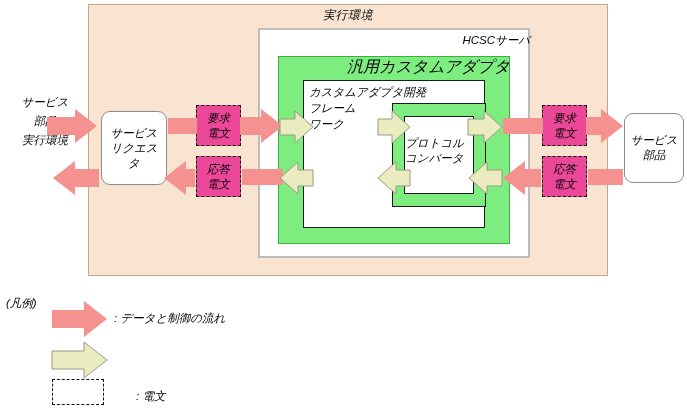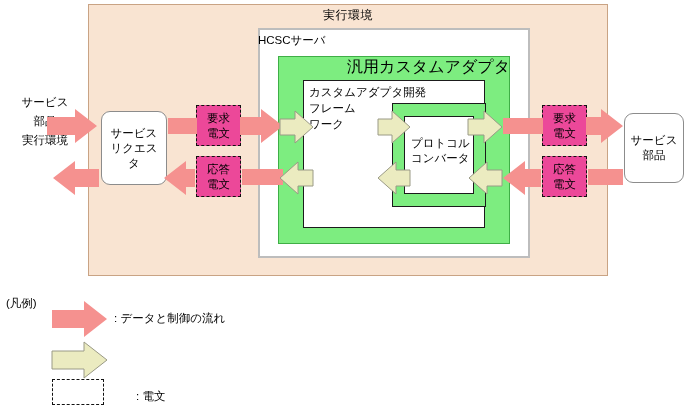--- a/index.html
+++ b/index.html
@@ -4,41 +4,41 @@
 <style>
   html,body{margin:0;padding:0;}
   body{
     width:687px;height:412px;
     background:#ffffff;
     font-family:"Liberation Sans","DejaVu Sans",sans-serif;
     color:#000;
     overflow:hidden;
     position:relative;
   }
-  #canvas{position:absolute;left:0;top:0;width:687px;height:412px;}
+  #canvas{position:absolute;left:0;top:0;width:687px;height:412px;font-style:italic;}
 
   .abs{position:absolute;box-sizing:border-box;}
 
   
   .env-box{
     left:88px;top:4px;width:520px;height:272px;
     background:#f9e4d2;border:1px solid #c9a384;
   }
   .env-title{
     left:88px;top:6px;width:520px;height:18px;
     text-align:center;font-size:12px;line-height:18px;letter-spacing:.5px;
   }
 
   .hcsc-box{
     left:258px;top:28px;width:272px;height:230px;
     background:#ffffff;border:2px solid #bdbdbd;
   }
   .hcsc-title{
     left:258px;top:32px;width:272px;height:17px;
-    text-align:left;font-size:11.5px;line-height:17px;
+    text-align:right;font-size:11.5px;line-height:17px;
   }
 
   .adapter-box{
     left:278px;top:56px;width:232px;height:188px;
     background:#7ded80;border:1px solid #3fae46;
   }
   .adapter-title{
     left:278px;top:58px;width:232px;height:17px;
     text-align:right;font-size:16px;line-height:17px;
   }
@@ -57,21 +57,21 @@
   .pc-green{
     left:392px;top:103px;width:94px;height:104px;
     background:#7ded80;border:1.5px solid #1b1b1b;
   }
   .pc-box{
     left:404px;top:116px;width:70px;height:78px;
     background:#ffffff;border:1.5px solid #1b1b1b;
   }
   .pc-label{
     left:404px;top:136px;width:72px;
-    font-size:11.5px;line-height:15px;text-align:left;padding-left:7px;
+    font-size:11.5px;line-height:15px;text-align:left;padding-left:1px;
   }
 
   
   .rbox{
     background:#ffffff;border:1.5px solid #8c8c8c;border-radius:9px;
     display:flex;align-items:center;justify-content:center;text-align:center;
     font-size:11.5px;line-height:15px;
   }
   .requester{left:101px;top:111px;width:66px;height:74px;}
   .component{left:624px;top:113px;width:60px;height:70px;}

